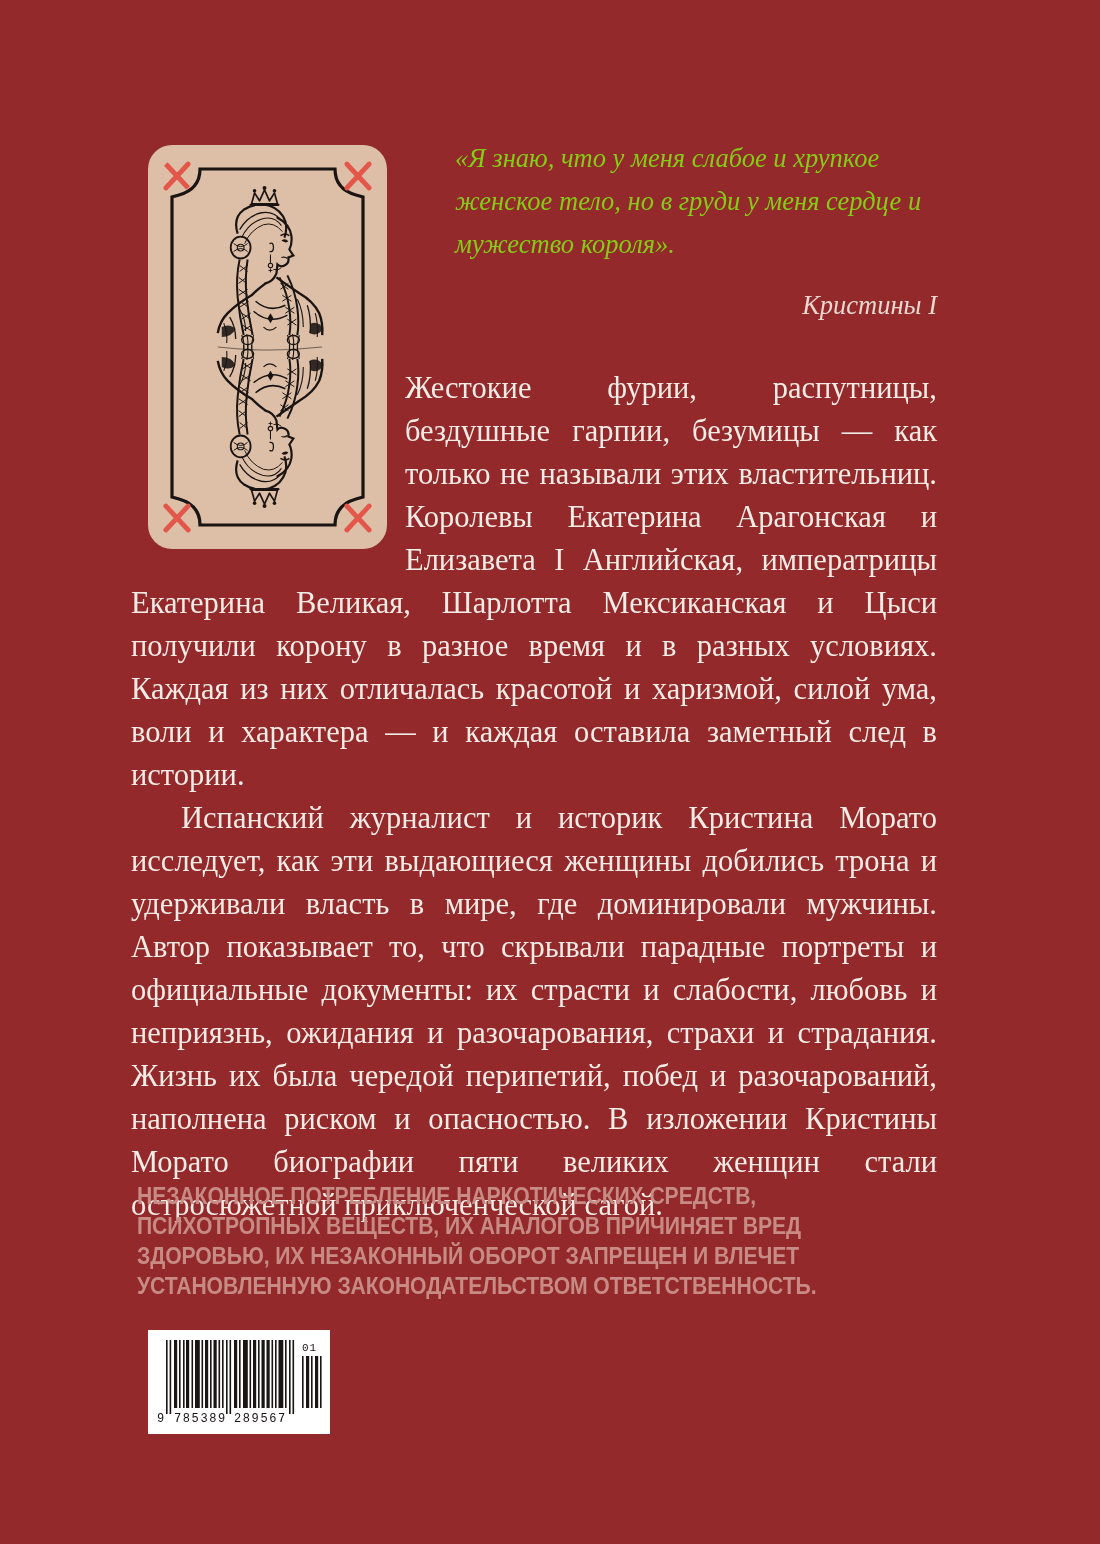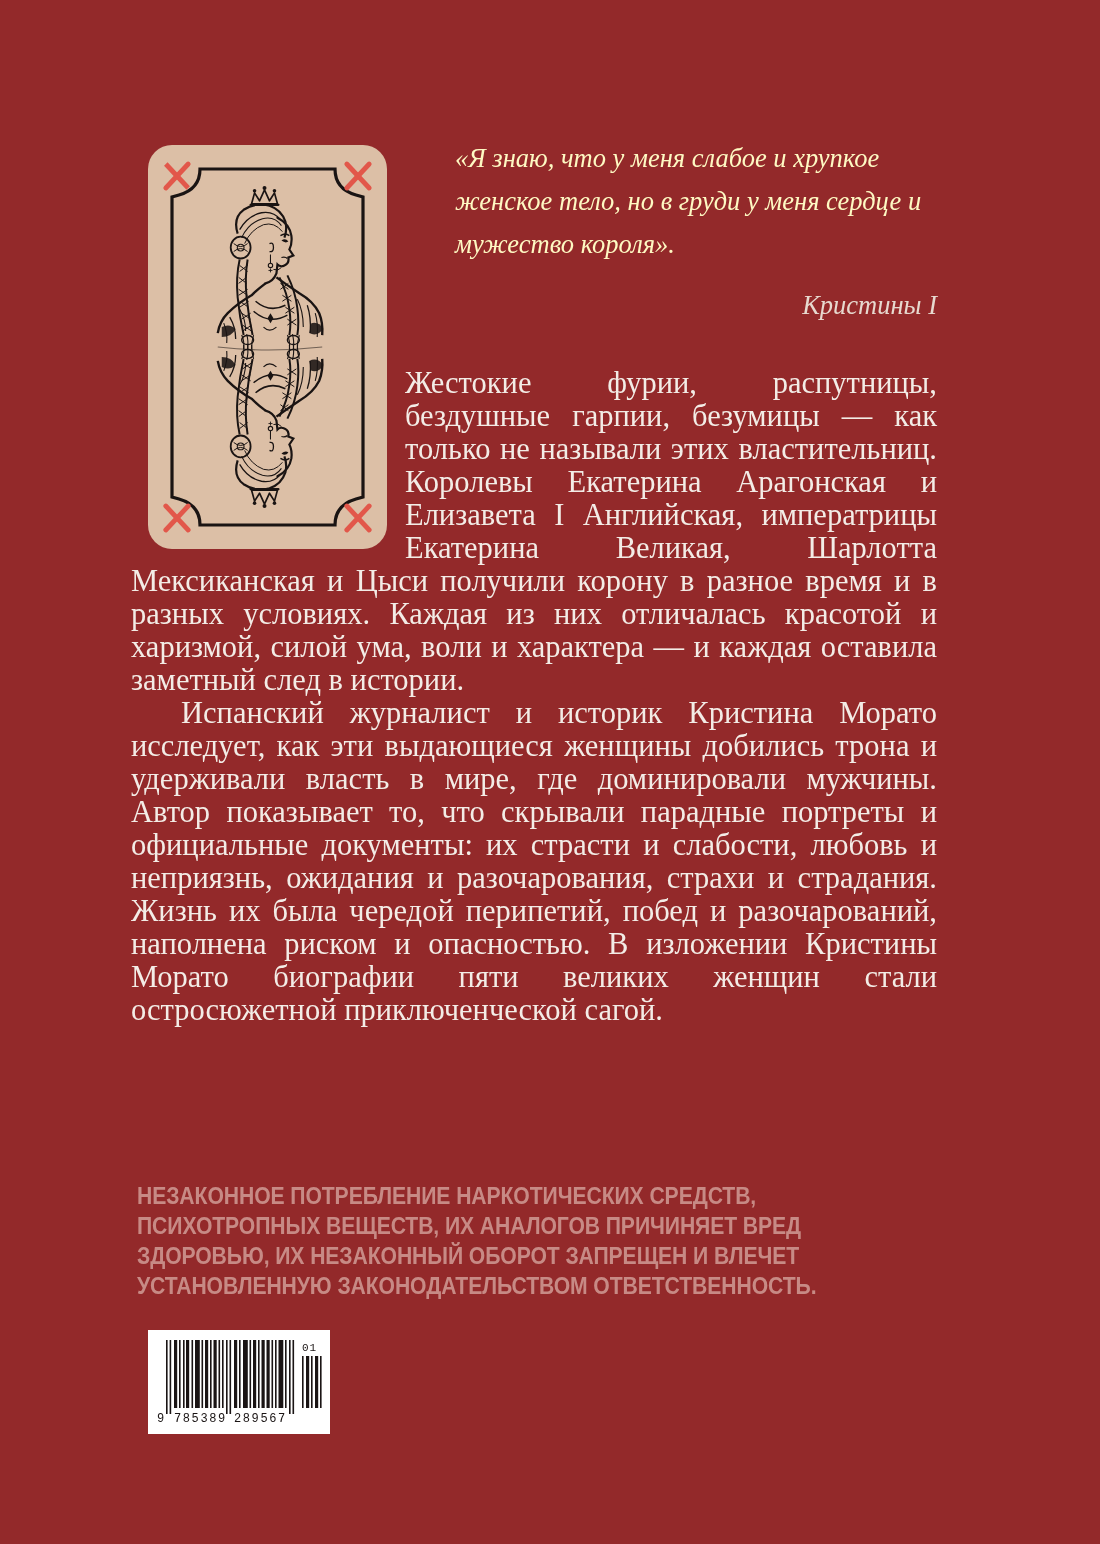--- a/index.html
+++ b/index.html
@@ -31,21 +31,21 @@
     left: 455px;
     top: 137px;
     width: 482px;
   }
 
   .epigraph-quote {
     font-family: "Liberation Serif", "DejaVu Serif", serif;
     font-style: italic;
     font-size: 26.5px;
     line-height: 43px;
-    color: #fef9c3;
+    color: #84cc16;
     margin: 0;
     text-align: left;
   }
 
   .epigraph-attrib {
     font-family: "Liberation Serif", "DejaVu Serif", serif;
     font-style: italic;
     font-size: 26.5px;
     line-height: 43px;
     color: #e7d9cf;
@@ -105,21 +105,21 @@
     right: 30px;
     bottom: 26px;
     overflow: hidden;
   }
   .card-figure svg { display: block; width: 100%; height: 100%; }
 
   
   .blurb {
     font-family: "Liberation Serif", "DejaVu Serif", serif;
     font-size: 30.5px;
-    line-height: 33px;
+    line-height: 43px;
     color: #f3ece6;
     text-align: justify;
     text-justify: inter-word;
     margin: 0;
     padding-top: 222px;
     hyphens: manual;
   }
 
   .blurb p {
     margin: 0;

